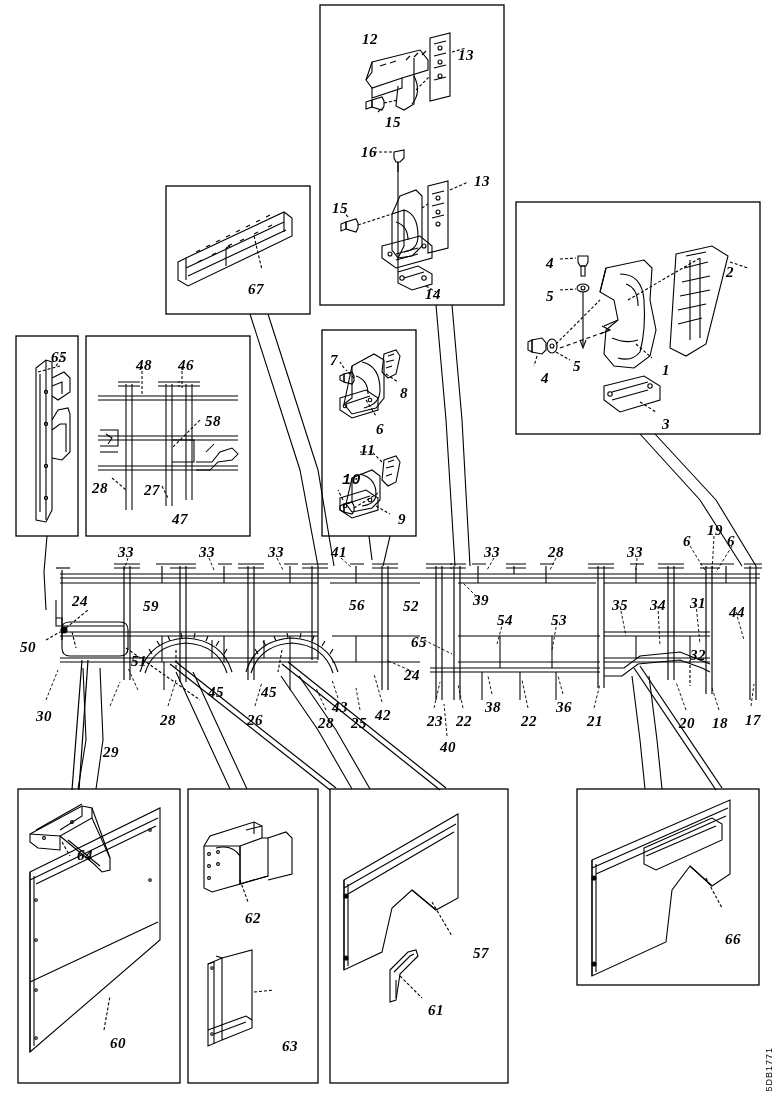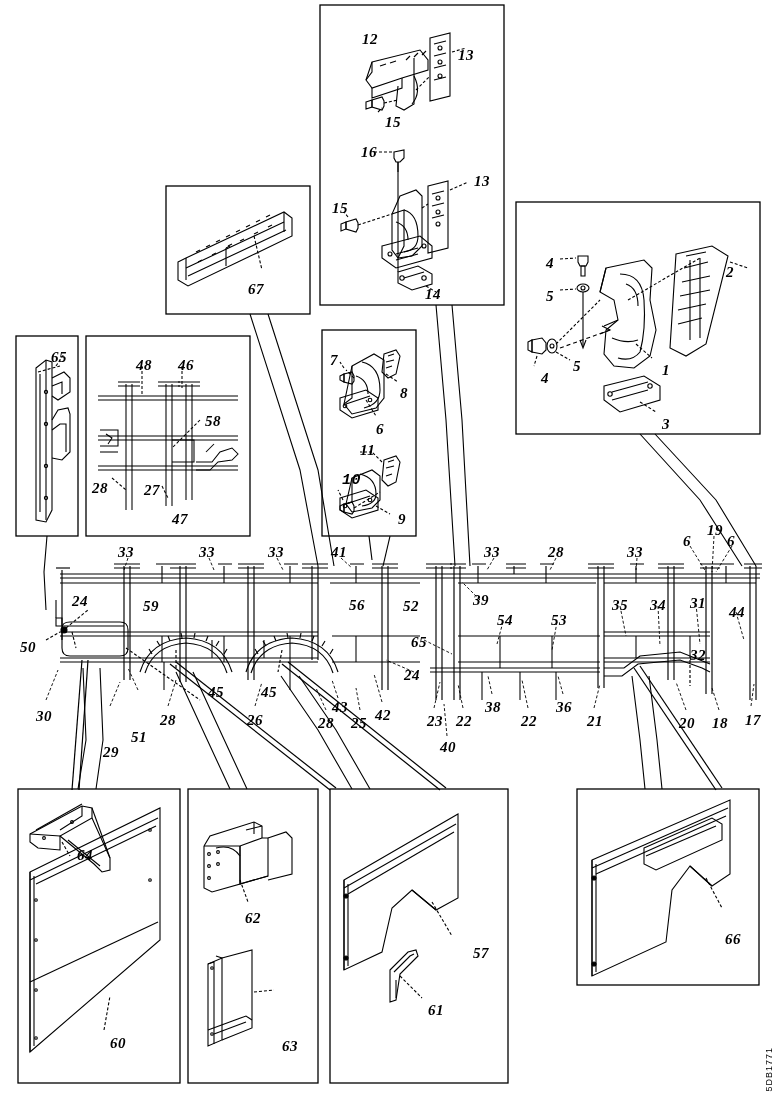--- a/index.html
+++ b/index.html
@@ -609,21 +609,21 @@
       <div class="lbl" style="left: 650px; top: 598px;">34</div>
       <div class="lbl" style="left: 690px; top: 596px;">31</div>
       <div class="lbl" style="left: 729px; top: 605px;">44</div>
       <div class="lbl" style="left: 20px; top: 640px;">50</div>
       <div class="lbl" style="left: 411px; top: 635px;">65</div>
       <div class="lbl" style="left: 497px; top: 613px;">54</div>
       <div class="lbl" style="left: 551px; top: 613px;">53</div>
       <div class="lbl" style="left: 404px; top: 668px;">24</div>
       <div class="lbl" style="left: 36px; top: 709px;">30</div>
       <div class="lbl" style="left: 103px; top: 713px; margin-top: 32px;">29</div>
-      <div class="lbl" style="left: 131px; top: 730px;">51</div>
+      <div class="lbl" style="left: 131px; top: 654px;">51</div>
       <div class="lbl" style="left: 160px; top: 713px;">28</div>
       <div class="lbl" style="left: 208px; top: 685px;">45</div>
       <div class="lbl" style="left: 261px; top: 685px;">45</div>
       <div class="lbl" style="left: 247px; top: 713px;">26</div>
       <div class="lbl" style="left: 332px; top: 700px;">43</div>
       <div class="lbl" style="left: 318px; top: 716px;">28</div>
       <div class="lbl" style="left: 351px; top: 716px;">25</div>
       <div class="lbl" style="left: 375px; top: 708px;">42</div>
       <div class="lbl" style="left: 427px; top: 714px;">23</div>
       <div class="lbl" style="left: 456px; top: 714px;">22</div>

